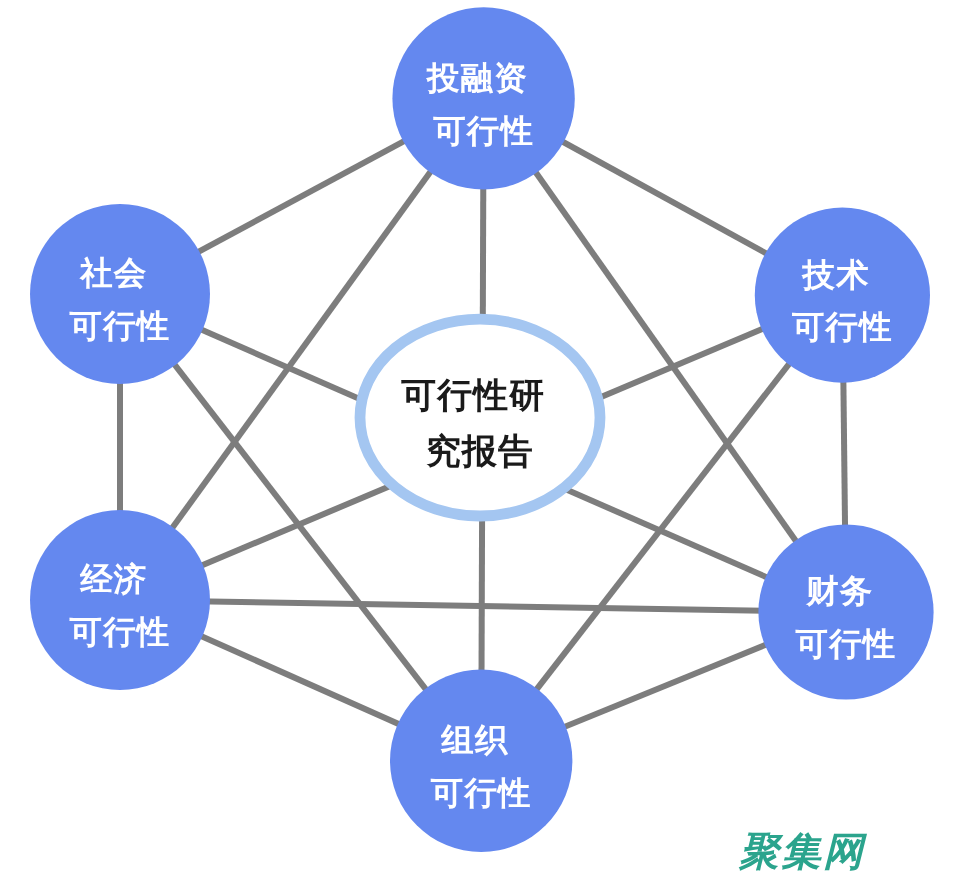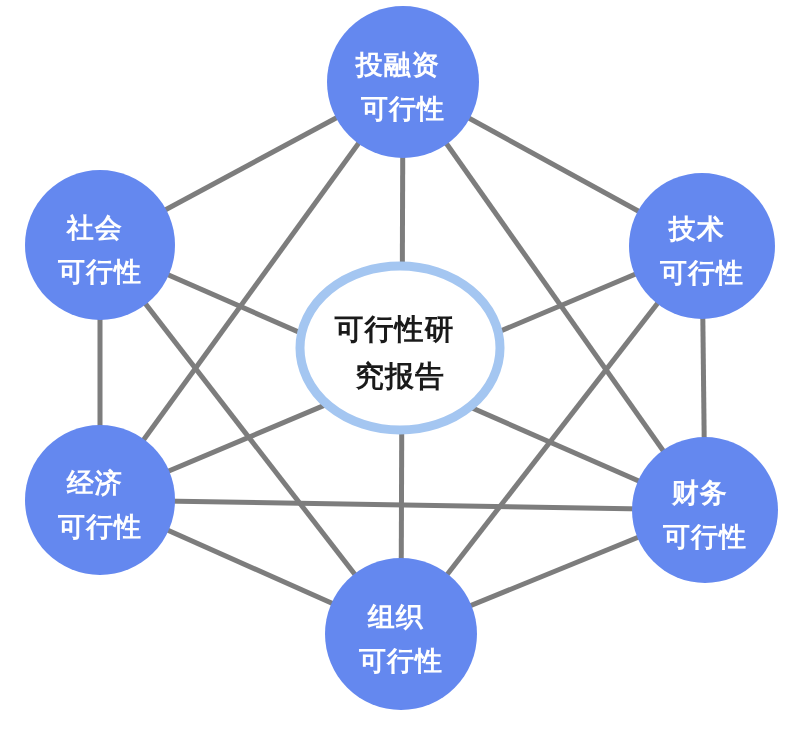--- a/index.html
+++ b/index.html
@@ -126,13 +126,14 @@
 
     <g>
       <ellipse class="center-circle" cx="400" cy="348" rx="100" ry="82" stroke="#A4C6F1"></ellipse>
       <text class="center-label">
         <tspan x="400" y="339">可行性研</tspan>
         <tspan x="400" y="386">究报告</tspan>
       </text>
     </g>
   </svg>
 
+  <div id="watermark" style="color: rgb(43, 164, 141);">聚集网</div>
 </div>
 
 </body></html>

